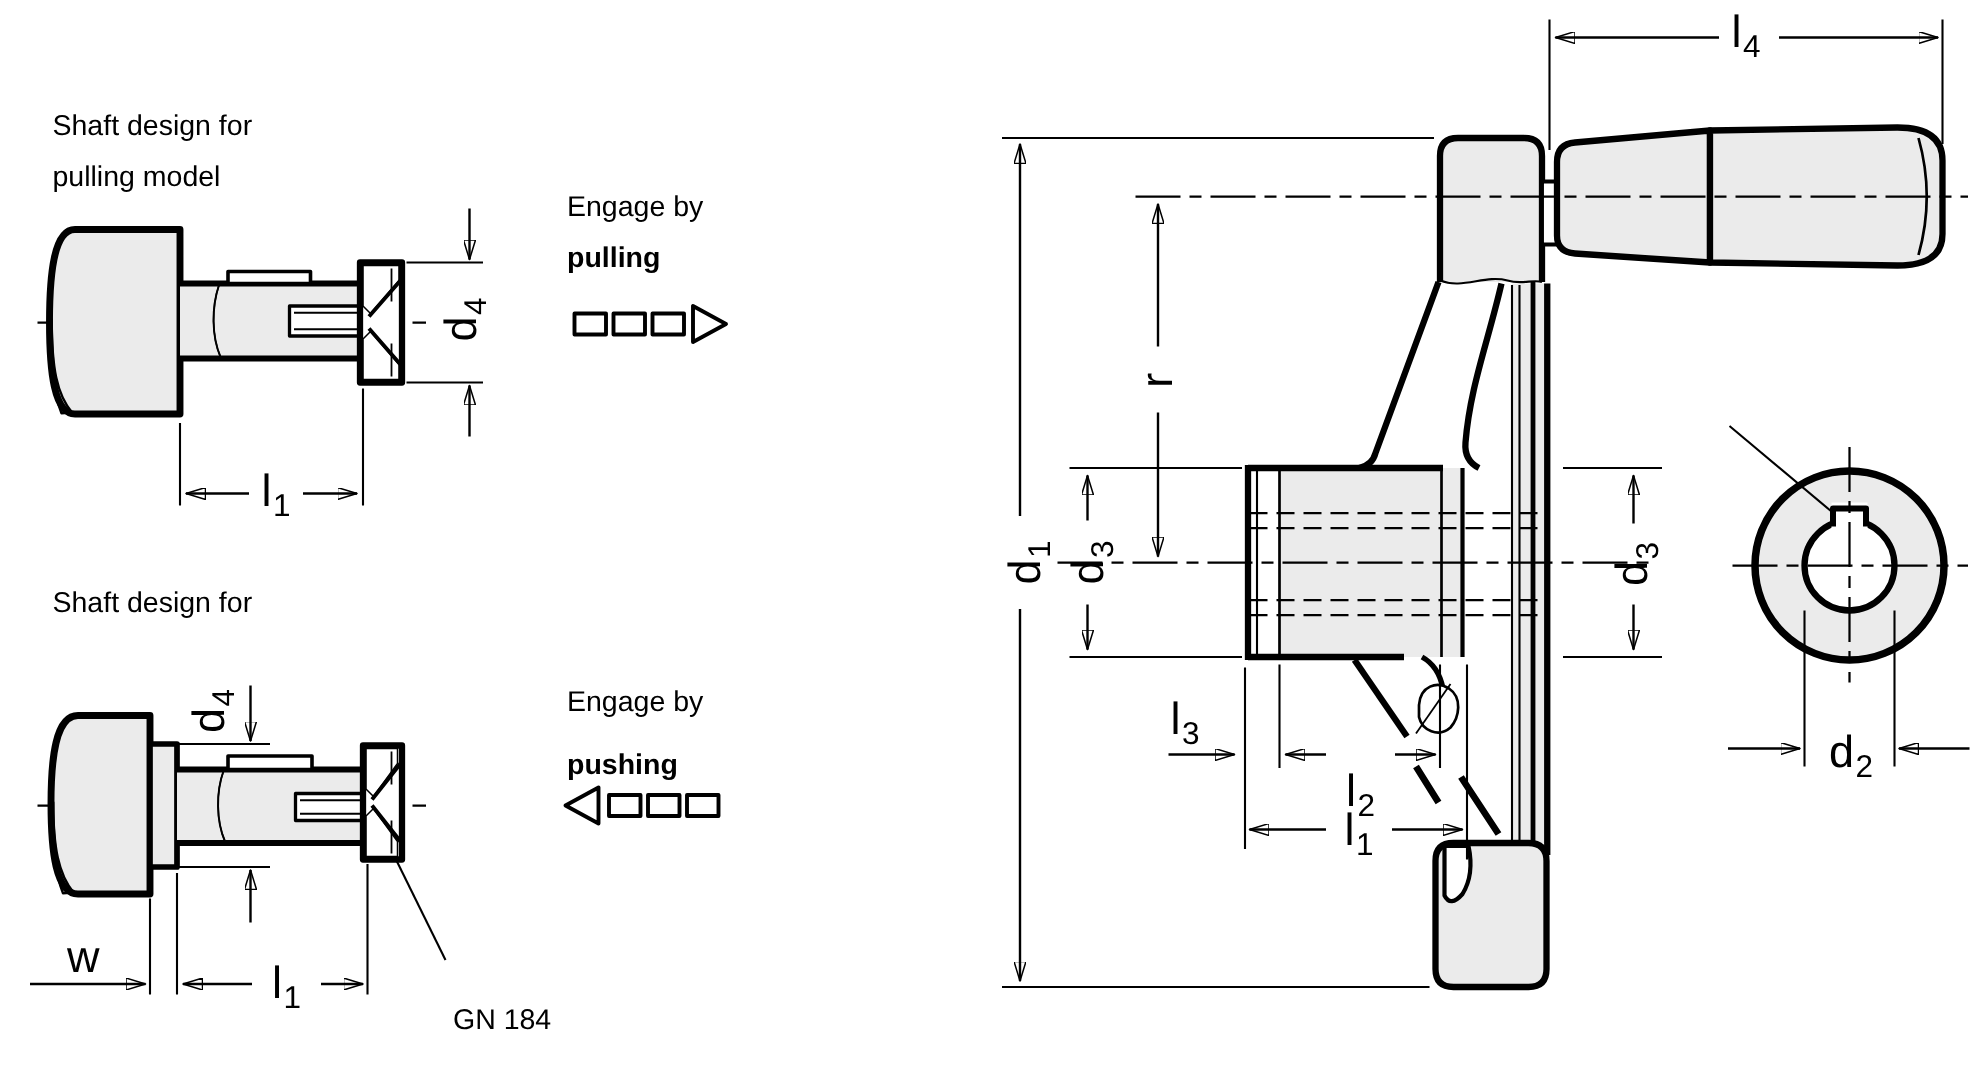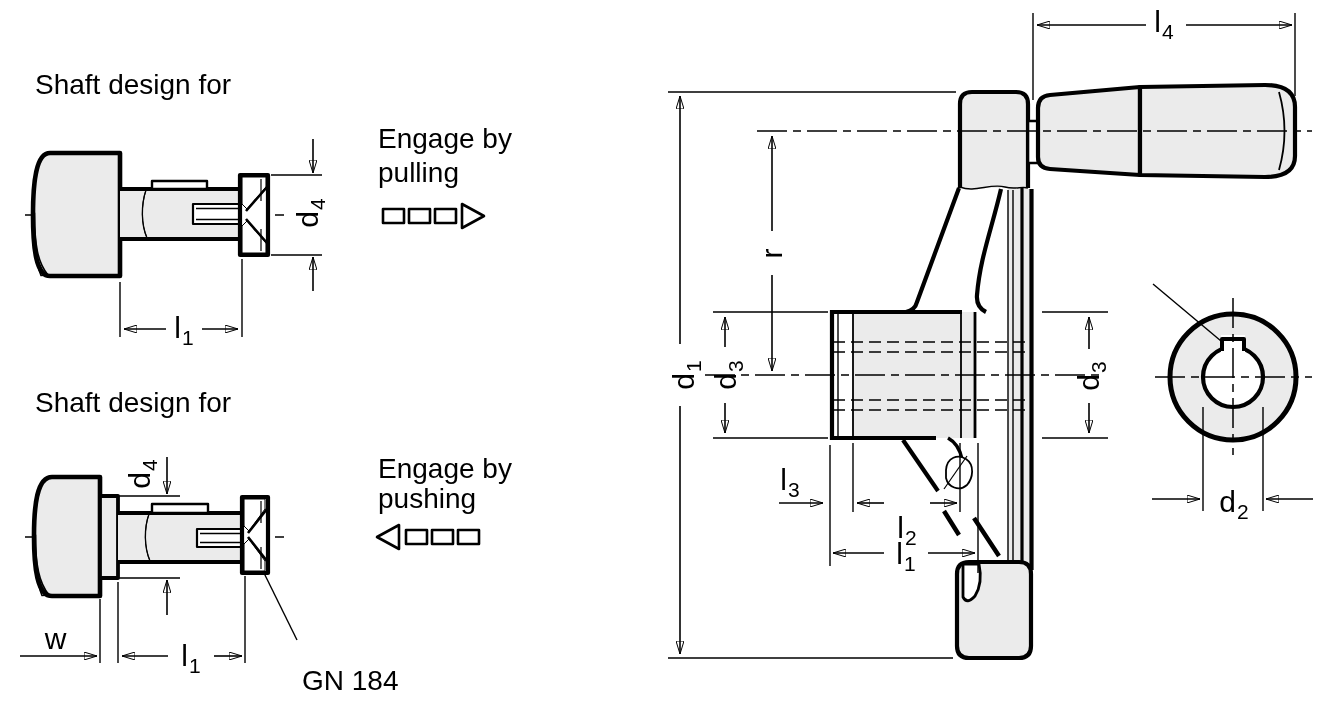--- a/index.html
+++ b/index.html
@@ -7,22 +7,22 @@
           font-family:"Liberation Sans",sans-serif;color:#000;}
   #art{position:absolute;left:0;top:0;}
   #art path,#art rect,#art circle{stroke:#000;fill:none;stroke-linejoin:round;}
   #art .fl{fill:#ebebeb;}
   #art .wh{fill:#ffffff;}
   #art .nl{stroke:none;}
   #art .cl{stroke-dasharray:30 6 8 6;stroke-width:1.5;}
   #art .hid{stroke-dasharray:12 6;stroke-width:1.5;}
   #art .thin{stroke-width:1.4;}
   #art .dim{stroke-width:1.6;}
-  .note{position:absolute;font-size:28px;line-height:34px;white-space:nowrap;}
-  .b{font-weight:400;}
+  .note{position:absolute;font-size:19px;line-height:34px;white-space:nowrap;}
+  .b{font-weight:700;}
   .dimlab{position:absolute;font-size:30px;line-height:1;white-space:nowrap;
           transform:translate(-50%,-50%);}
   .dimlab.rot{transform:translate(-50%,-50%) rotate(-90deg);}
   .dimlab .sub{font-size:21px;position:relative;top:7px;margin-left:1px;}
 </style>
 </head>
 <body>
 
 <div id="canvas">
 
@@ -204,26 +204,27 @@
     <path class="cl" d="M1233,298 V455" stroke-dasharray="24 5 6 5"></path>
     <path class="cl" d="M1155,377 H1312" stroke-dasharray="24 5 6 5"></path>
     <path class="thin" d="M1153,284 L1221,341" stroke-width="1.5"></path>
     <path class="thin" d="M1203,407 V511 M1263,407 V511"></path>
     <path class="dim" d="M1152,499 H1200" marker-end="url(#arr)"></path>
     <path class="dim" d="M1313,499 H1266" marker-end="url(#arr)"></path>
   </g>
 </svg>
 
 <div class="note" style="left:35px;top:68px">Shaft design for</div>
+<div class="note" style="left:35px;top:102px">pulling model</div>
 <div class="note" style="left:378px;top:122px">Engage by</div>
 <div class="note b" style="left:378px;top:156px">pulling</div>
 
 <div class="note" style="left:35px;top:386px">Shaft design for</div>
 <div class="note" style="left:378px;top:452px">Engage by</div>
-<div class="note b" style="left:378px;top:482px">pushing</div>
+<div class="note b" style="left:378px;top:494px">pushing</div>
 
 <div class="note" style="left:302px;top:664px">GN 184</div>
 
 
 <div class="dimlab rot" style="left:308px;top:213px"><span>d</span><span class="sub">4</span></div>
 <div class="dimlab" style="left:184px;top:328px"><span>l</span><span class="sub">1</span></div>
 
 <div class="dimlab rot" style="left:140px;top:474px"><span>d</span><span class="sub">4</span></div>
 <div class="dimlab" style="left:56px;top:639px"><span>w</span><span class="sub"></span></div>
 <div class="dimlab" style="left:191px;top:656px"><span>l</span><span class="sub">1</span></div>

